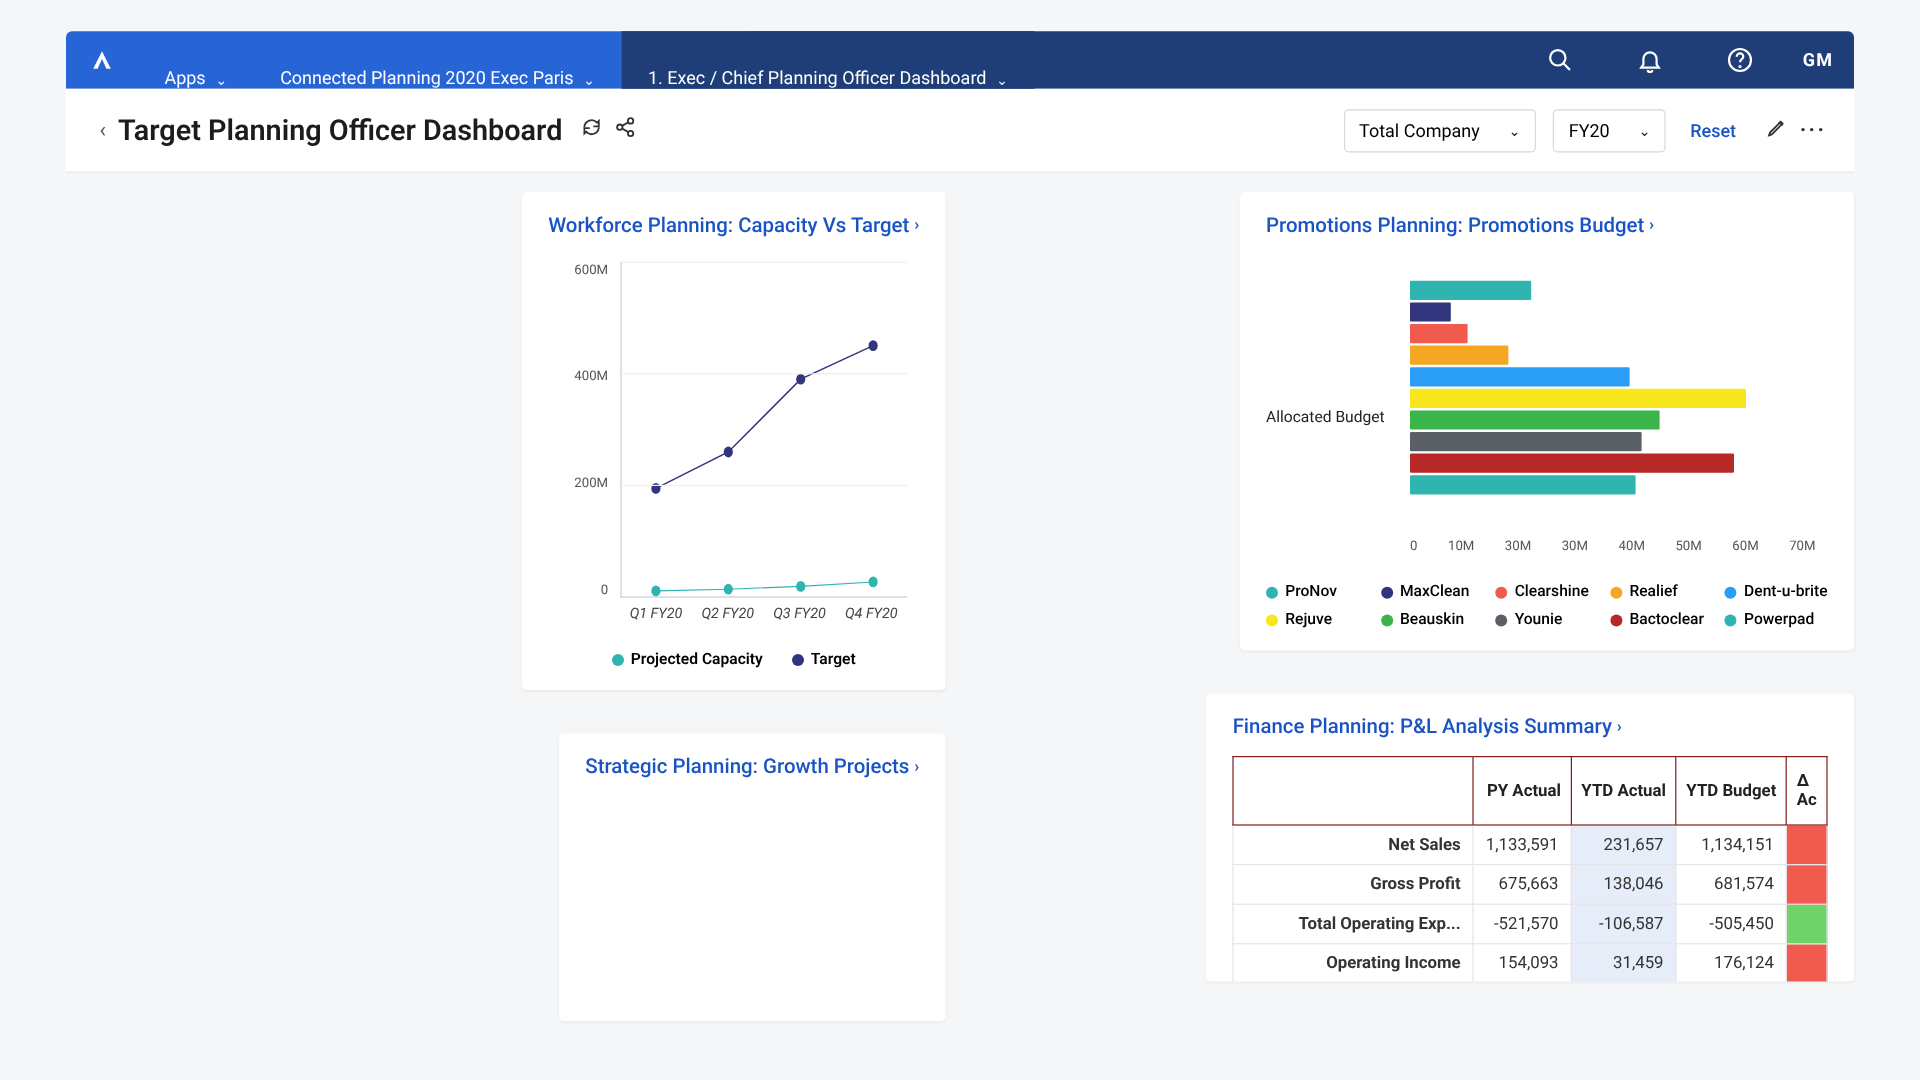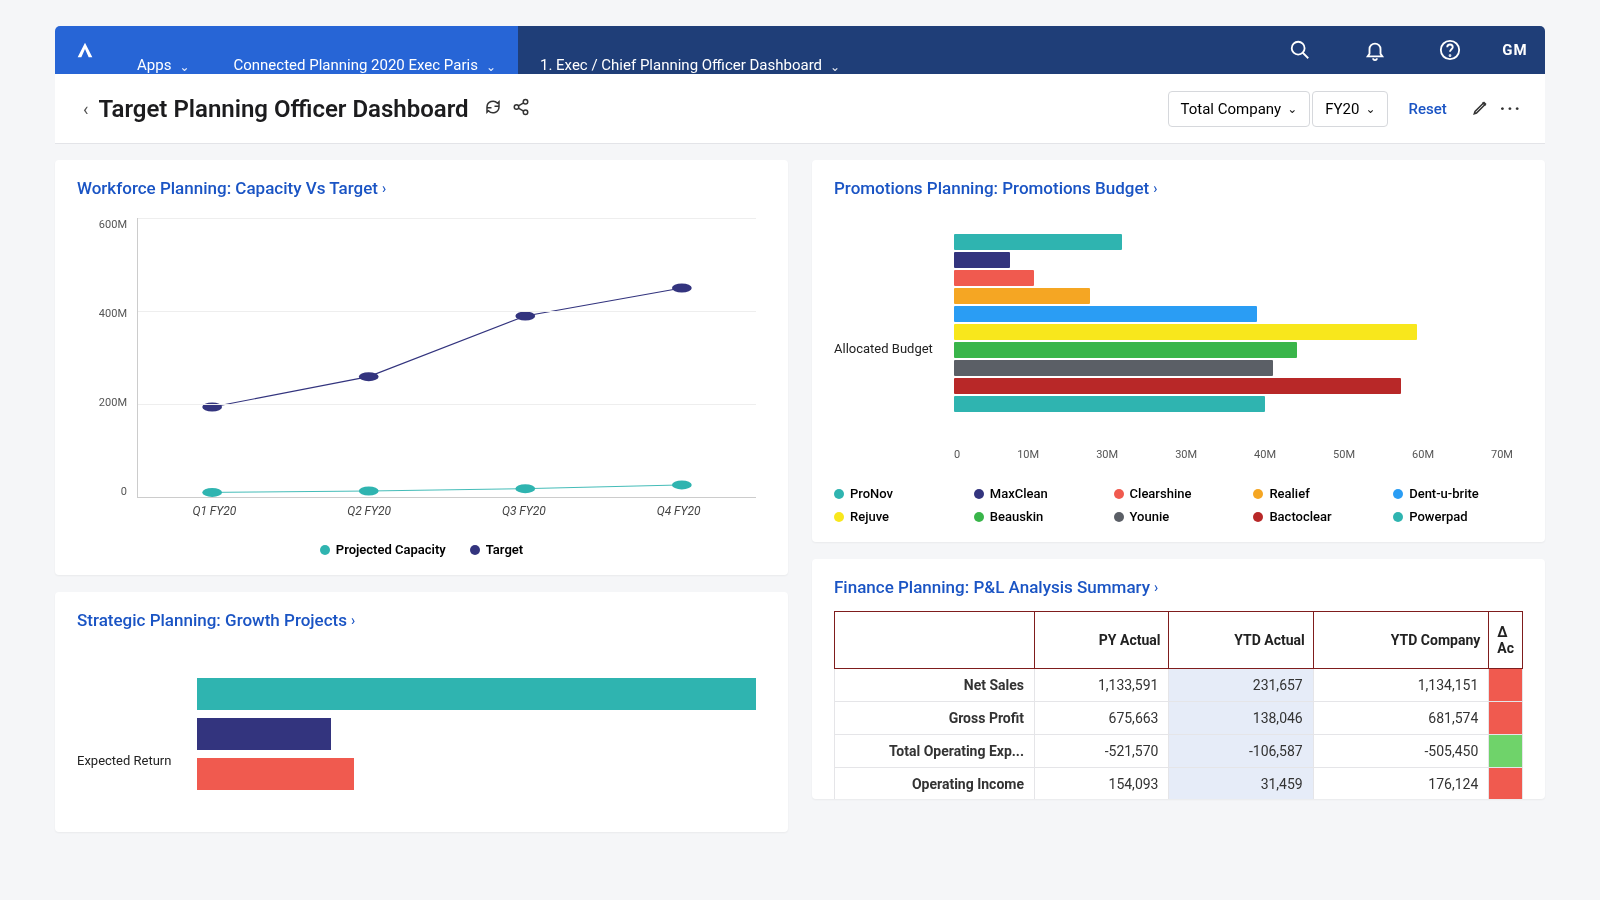--- a/index.html
+++ b/index.html
@@ -14,28 +14,28 @@
   .spacer { flex:1; }
   .nav-icon { width:40px; display:flex; align-items:center; justify-content:center; height:100%; cursor:pointer;margin-left:35px; }
   .avatar { font-weight:700; letter-spacing:1px; padding-right:20px;}
 
   
   .pagehdr { background:#fff; height:70px; display:flex; align-items:center; padding:0 18px; border-bottom:1px solid #e3e4e8; }
   .backbtn { font-size:18px; color:#555; padding:0 10px; cursor:pointer; }
   .pagetitle { font-size:24px; font-weight:600; color:#1c1c1e; margin-right:10px; }
   .hdr-icon { color:#333; margin:0 5px; cursor:pointer; font-size:18px; }
   .hdr-spacer { flex:1; }
-  .picker { border:1px solid #d6d8dc; border-radius:4px; padding:8px 12px; margin-left:2px; font-size:15px; display:flex; align-items:center; gap:6px; cursor:pointer; background:#fff;}
+  .picker { border:1px solid #d6d8dc; border-radius:4px; padding:8px 12px; margin-left:14px; font-size:15px; display:flex; align-items:center; gap:24px; cursor:pointer; background:#fff;}
   .reset { color:#1a54c4; font-weight:500; margin:0 20px; cursor:pointer; font-size:15px;}
   .pencil { cursor:pointer; }
   .more { cursor:pointer; letter-spacing:2px; font-weight:700; color:#333; }
 
   
   .board { padding:16px 0 0; display:flex; gap:24px; }
-  .col { flex:1; display:flex; flex-direction:column; gap:17px; }
+  .col { flex:1; display:flex; flex-direction:column; gap:36px;align-items:flex-end; }
   .card { background:#fff; border-radius:4px; box-shadow:0 1px 2px rgba(0,0,0,.05); padding:18px 22px; }
   .card-title { color:#1a54c4; font-size:17px; font-weight:500; cursor:pointer; display:flex; align-items:center; gap:4px; }
   .card-title .chev2 { font-size:14px;}
 
   
   .chart-wrap { position:relative; margin-top:20px; }
   .yaxis { position:absolute; left:0; top:0; bottom:30px; width:50px; display:flex; flex-direction:column; justify-content:space-between; align-items:flex-end; font-size:11px; color:#555; }
   .plot { position:absolute; left:60px; right:10px; top:0; bottom:30px; border-left:1px solid #ccc; border-bottom:1px solid #ccc; }
   .hgrid { position:absolute; left:0; right:0; border-top:1px solid #eee; }
   .xaxis { position:absolute; left:60px; right:10px; bottom:0; height:24px; display:flex; font-size:12px; color:#444;font-style:italic; }
@@ -207,28 +207,20 @@
             <span>Target</span>
           </div>
       </div>
     </div>
 
     <div class="card strat-card">
       <div class="card-title">
         <span>Strategic Planning: Growth Projects</span>
           <span class="chev2">›</span>
       </div>
-      <div class="strat">
-        <span class="ylab2">Expected Return</span>
-        <div class="bars2" id="strat-bars">
-            <div class="hbar2" style="width: 100%; background: rgb(47, 180, 176);"></div>
-            <div class="hbar2" style="width: 24%; background: rgb(51, 52, 126);"></div>
-            <div class="hbar2" style="width: 28%; background: rgb(240, 90, 79);"></div>
-          </div>
-      </div>
     </div>
   </div>
 
   <div class="col">
 
     <div class="card">
       <div class="card-title">
         <span>Promotions Planning: Promotions Budget</span>
           <span class="chev2">›</span>
       </div>
@@ -305,21 +297,21 @@
       <div class="card-title">
         <span>Finance Planning: P&amp;L Analysis Summary</span>
           <span class="chev2">›</span>
       </div>
       <table class="pl">
         <thead>
             <tr id="fin-head">
               <th style="width: 200px;"></th>
               <th>PY Actual</th>
               <th>YTD Actual</th>
-              <th>YTD Company</th>
+              <th>YTD Budget</th>
               <th class="flagcell" style="text-align: left;">Δ Ac</th>
             </tr>
           </thead>
         <tbody id="fin-body">
             <tr>
               <td class="rowhdr">Net Sales</td>
               <td>1,133,591</td>
               <td class="col-ytd">231,657</td>
               <td>1,134,151</td>
               <td class="flagcell flag-red"></td>

